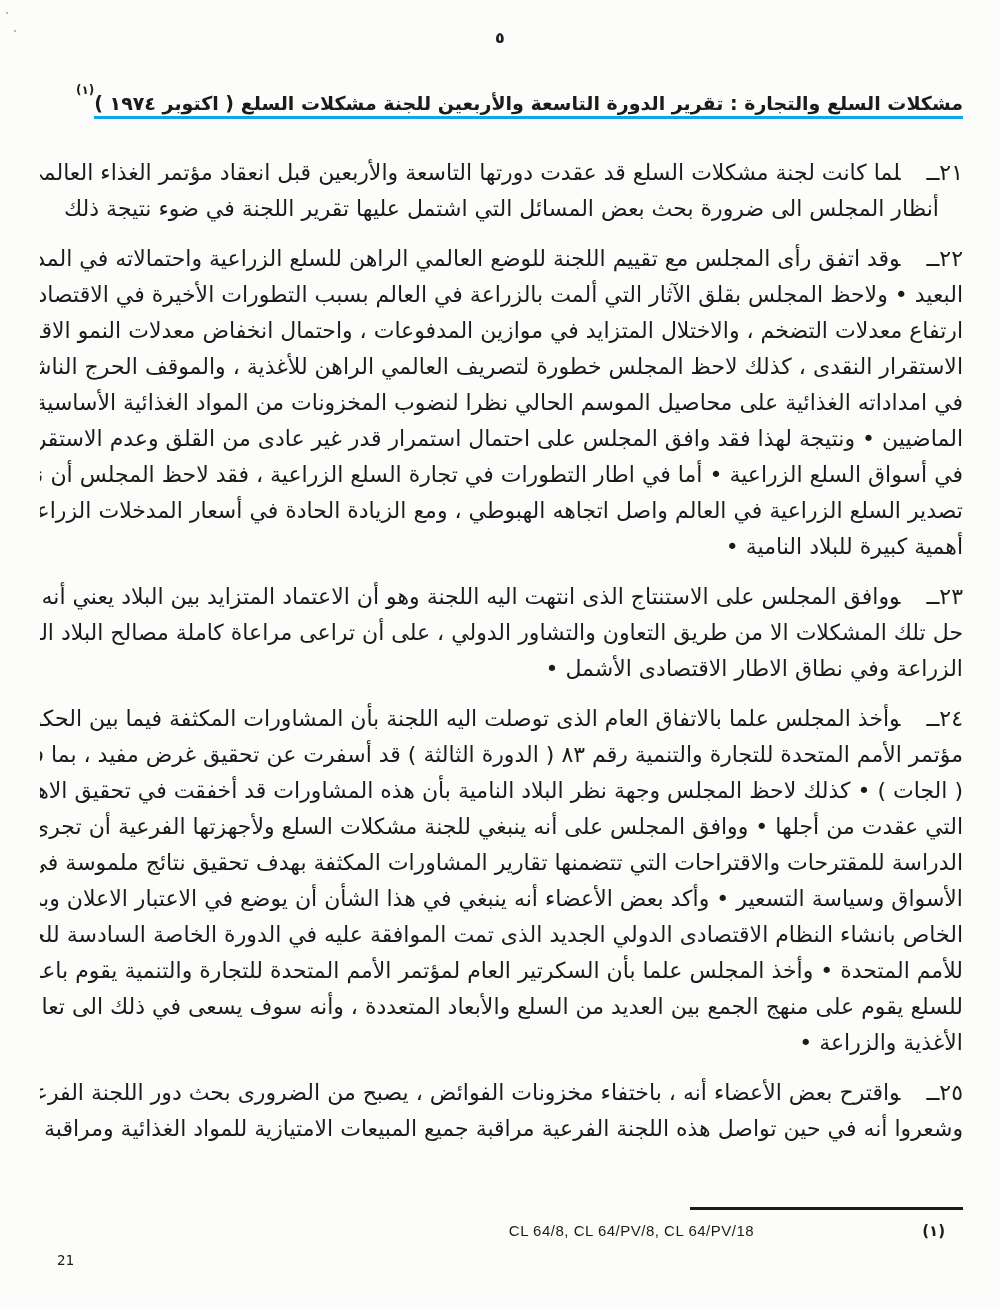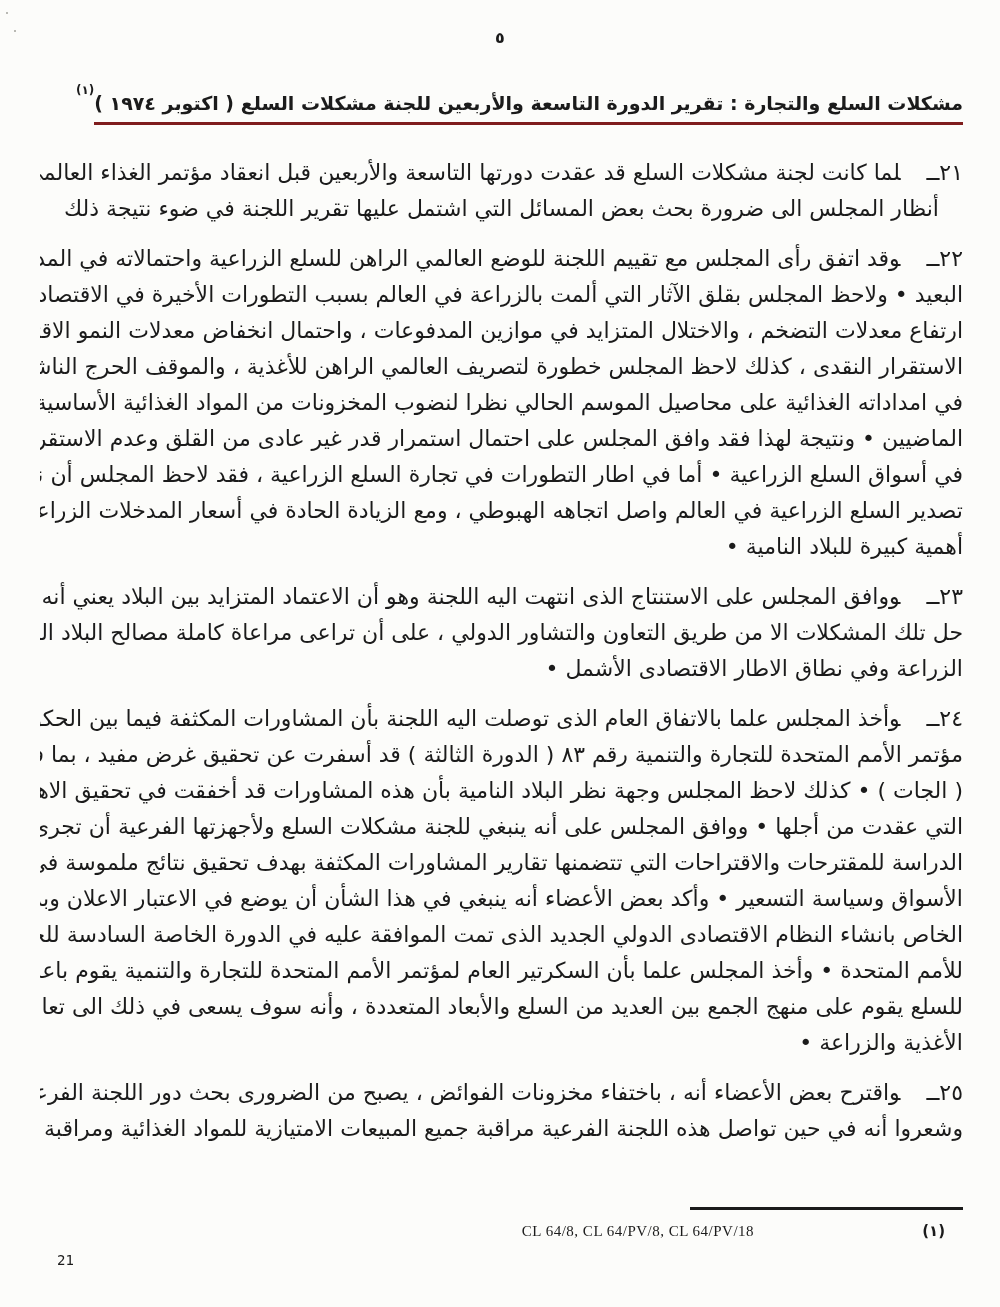--- a/index.html
+++ b/index.html
@@ -21,22 +21,22 @@
   }
   .heading {
     direction: rtl;
     margin: 44px 37px 0 40px;
     text-align: right;
     font-size: 19px;
     font-weight: bold;
     line-height: 1.35;
   }
   .heading .u {
-    border-bottom: 3px solid #7f1d1d;
-    padding-bottom: 8px;
+    border-bottom: 3px solid #0ea5e9;
+    padding-bottom: 2px;
   }
   .fn-ref-sup {
     font-size: 12px;
     position: relative;
     top: -9px;
     font-weight: bold;
   }
   .content {
     direction: rtl;
     margin: 38px 37px 0 40px;
@@ -75,21 +75,21 @@
   }
   .fn-num {
     font-weight: bold;
     font-size: 15px;
   }
   .fn-text {
     direction: ltr;
     unicode-bidi: embed;
     display: inline-block;
     margin-right: 168px;
-    font-family: Liberation Serif, serif;
+    font-family: Liberation Sans, sans-serif;
     font-size: 15px;
     letter-spacing: 0.5px;
   }
   .page-num-bottom {
     position: absolute;
     left: 57px;
     top: 1252px;
     font-family: "DejaVu Sans Mono", monospace;
     font-size: 14px;
   }

